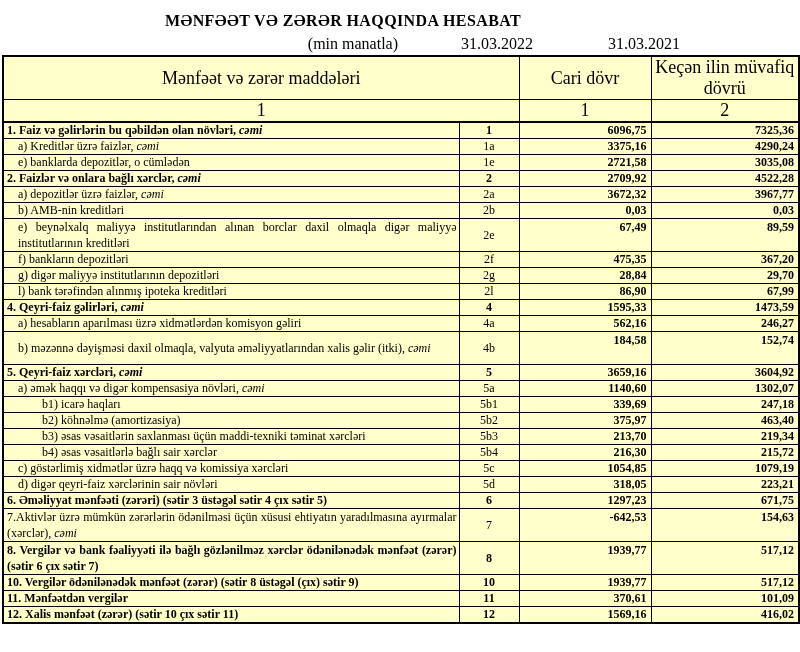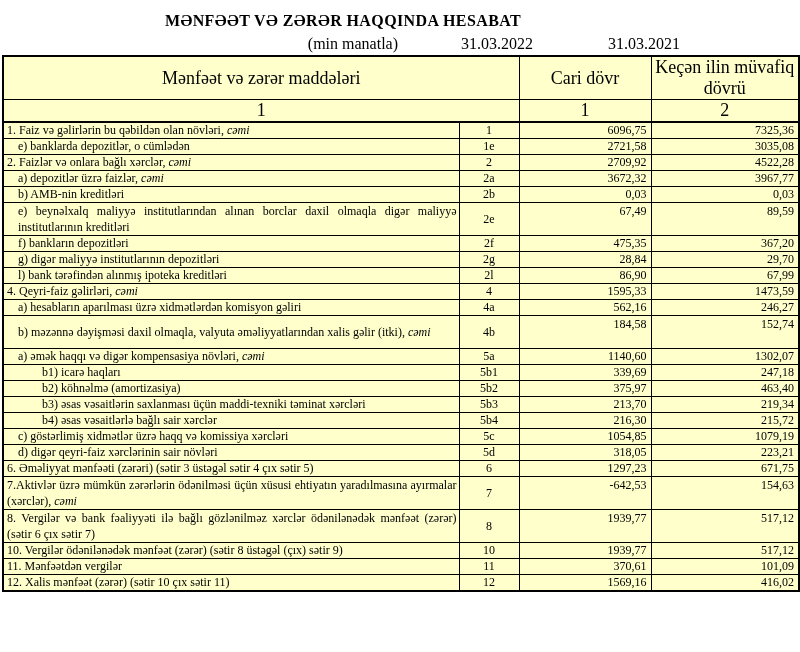--- a/index.html
+++ b/index.html
@@ -53,24 +53,24 @@
   .pnl tbody td { font-size: 12px; line-height: 15px; }
   tr.single { height: 16px; }
   tr.multi  { height: 33px; }
 
   td.label { text-align: left; padding-left: 3px; padding-right: 2px; vertical-align: middle; }
   td.label.ind1 { padding-left: 14px; }
   td.label.ind2 { padding-left: 38px; }
   tr.multi td.label { text-align: justify; line-height: 16px; }
 
   td.code { text-align: center; vertical-align: middle; }
-  td.val  { text-align: right; padding-right: 4px; font-weight: normal; vertical-align: middle; }
+  td.val  { text-align: right; padding-right: 4px; font-weight: bold; vertical-align: middle; }
   tr.multi td.val { vertical-align: top; line-height: 16px; }
 
-  tr.bold td.label, tr.bold td.code { font-weight: normal; }
+  tr.bold td.label, tr.bold td.code { font-weight: bold; }
   .italic-suffix { font-style: italic; }
 </style>
 </head>
 <body>
 
 <div class="page">
 
   <div class="title">MƏNFƏƏT VƏ ZƏRƏR HAQQINDA HESABAT</div>
 
   <div class="subtitle-row">
@@ -99,20 +99,26 @@
       </tr>
     </thead>
     <tbody id="tbody">
         <tr class="bold single">
           <td class="label ind0"><span>1. Faiz və gəlirlərin bu qəbildən olan növləri, </span><span class="italic-suffix">cəmi</span></td>
           <td class="code">1</td>
           <td class="val">6096,75</td>
           <td class="val">7325,36</td>
         </tr>
         <tr class="single">
+          <td class="label ind1"><span>a) Kreditlər üzrə faizlər, </span><span class="italic-suffix">cəmi</span></td>
+          <td class="code">1a</td>
+          <td class="val">3375,16</td>
+          <td class="val">4290,24</td>
+        </tr>
+        <tr class="single">
           <td class="label ind1"><span>e) banklarda depozitlər, o cümlədən</span></td>
           <td class="code">1e</td>
           <td class="val">2721,58</td>
           <td class="val">3035,08</td>
         </tr>
         <tr class="bold single">
           <td class="label ind0"><span>2. Faizlər və onlara bağlı xərclər, </span><span class="italic-suffix">cəmi</span></td>
           <td class="code">2</td>
           <td class="val">2709,92</td>
           <td class="val">4522,28</td>
@@ -164,20 +170,26 @@
           <td class="code">4a</td>
           <td class="val">562,16</td>
           <td class="val">246,27</td>
         </tr>
         <tr class="multi">
           <td class="label ind1"><span>b) məzənnə dəyişməsi daxil olmaqla, valyuta əməliyyatlarından xalis gəlir (itki), </span><span class="italic-suffix">cəmi</span></td>
           <td class="code">4b</td>
           <td class="val">184,58</td>
           <td class="val">152,74</td>
         </tr>
+        <tr class="bold single">
+          <td class="label ind0"><span>5. Qeyri-faiz xərcləri, </span><span class="italic-suffix">cəmi</span></td>
+          <td class="code">5</td>
+          <td class="val">3659,16</td>
+          <td class="val">3604,92</td>
+        </tr>
         <tr class="single">
           <td class="label ind1"><span>a) əmək haqqı və digər kompensasiya növləri, </span><span class="italic-suffix">cəmi</span></td>
           <td class="code">5a</td>
           <td class="val">1140,60</td>
           <td class="val">1302,07</td>
         </tr>
         <tr class="single">
           <td class="label ind2"><span>b1) icarə haqları</span></td>
           <td class="code">5b1</td>
           <td class="val">339,69</td>

